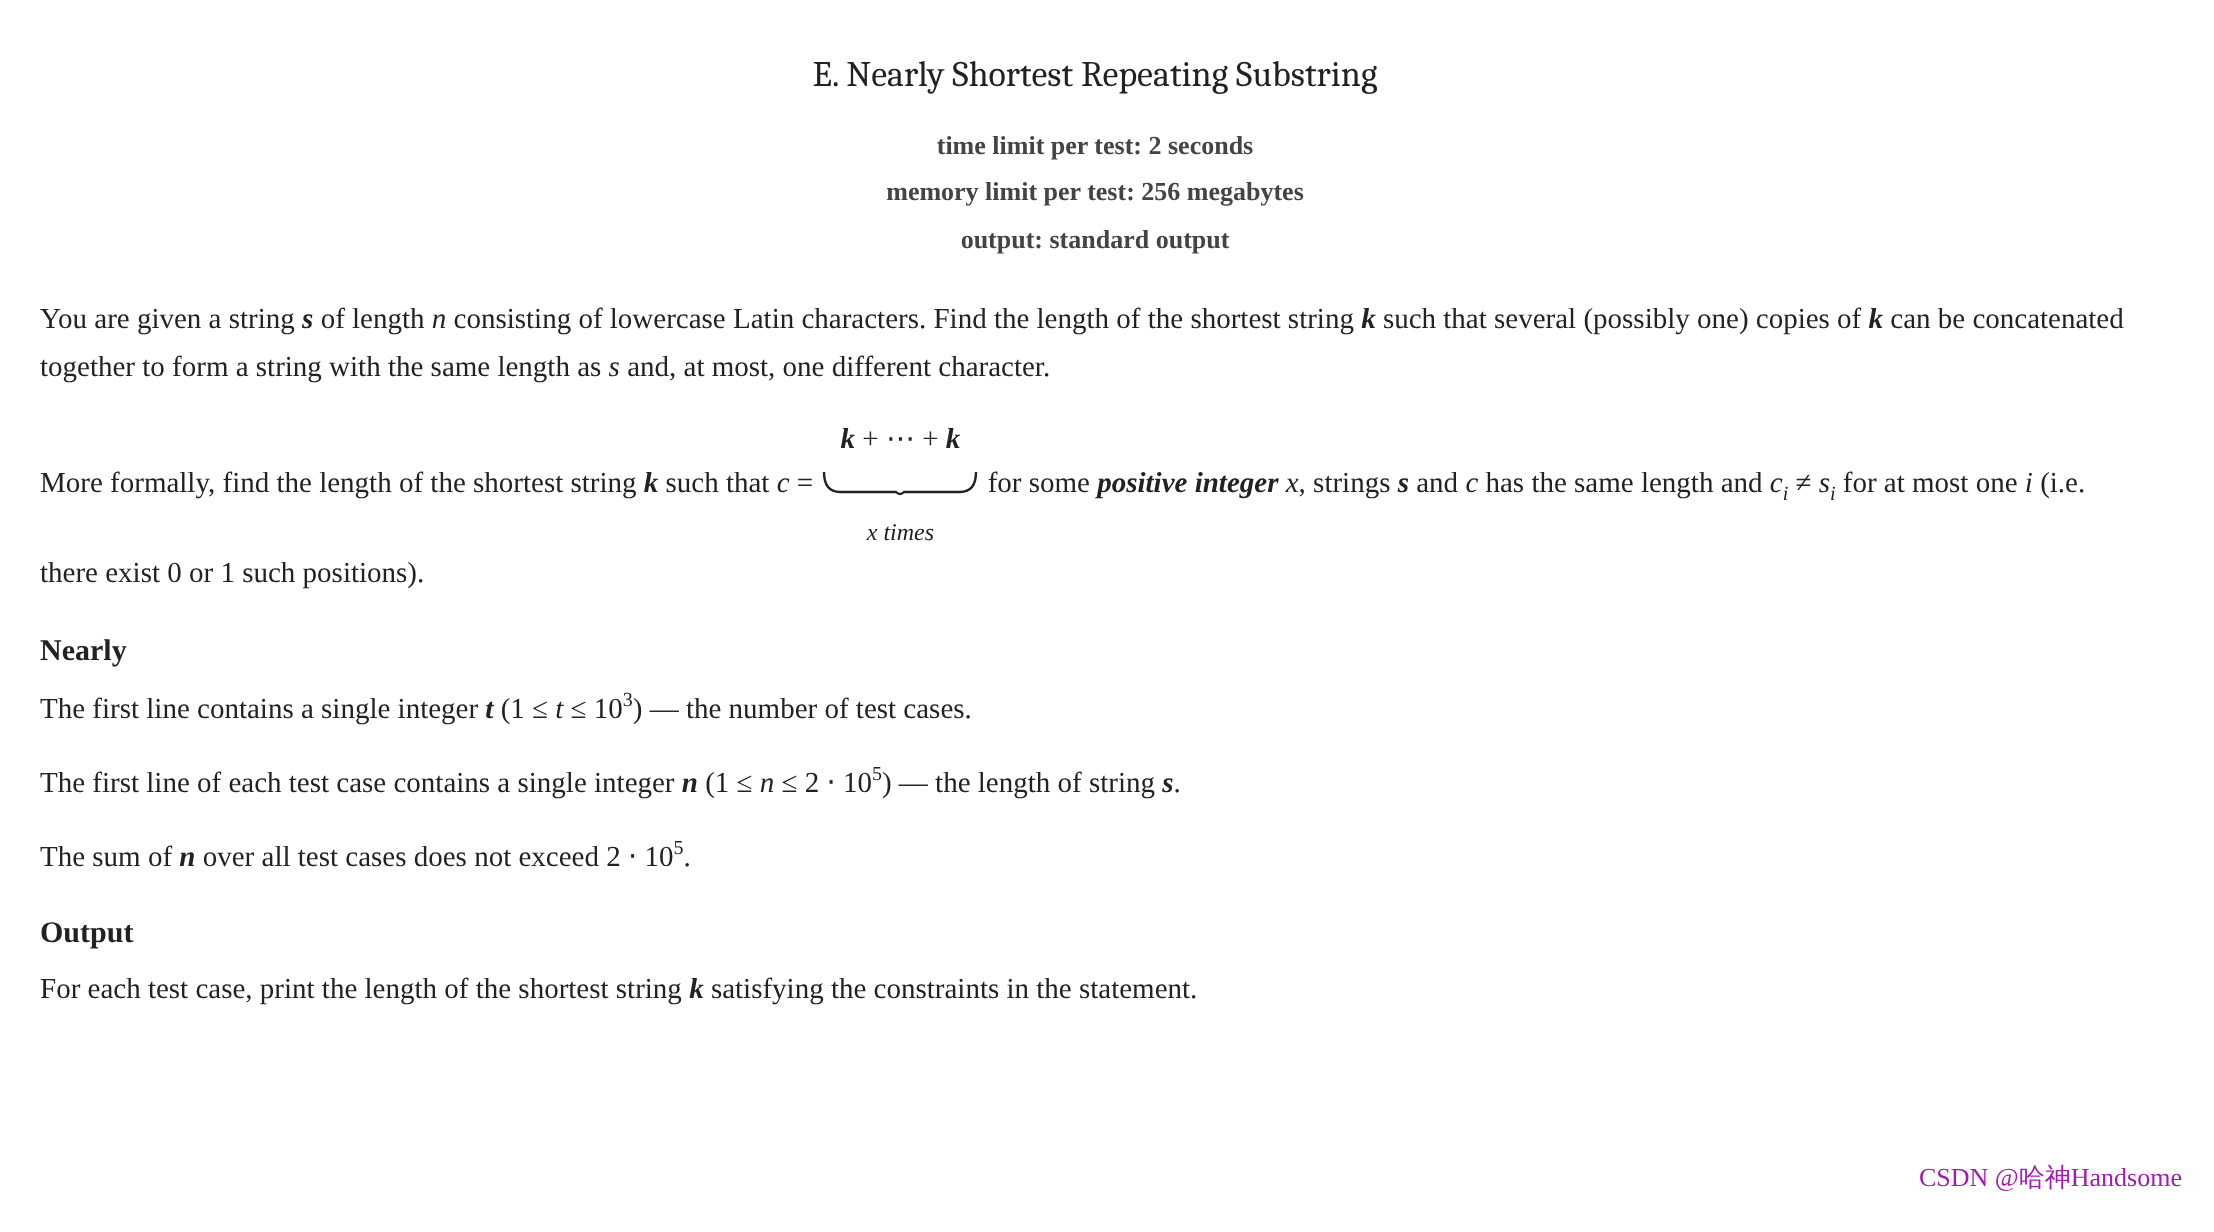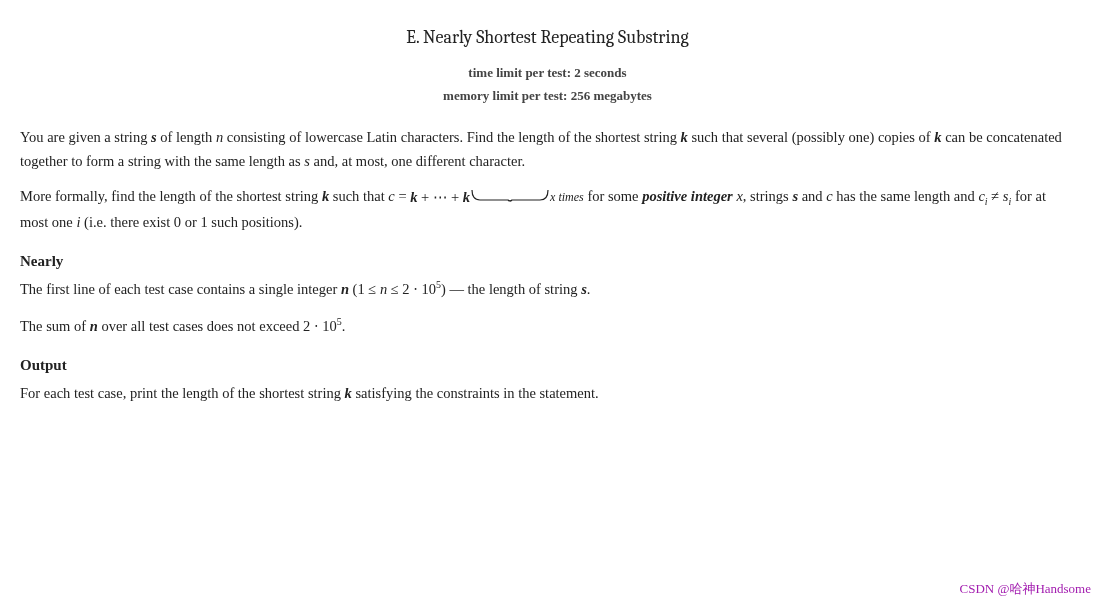--- a/index.html
+++ b/index.html
@@ -43,21 +43,21 @@
     }
     .math-italic {
       font-style: italic;
     }
     .math-bold-italic {
       font-weight: bold;
       font-style: italic;
     }
     .formula-block {
       display: inline-flex;
-      flex-direction: row;
+      flex-direction: column;
       align-items: center;
       vertical-align: middle;
     }
     .formula-top {
       display: inline-block;
     }
     .formula-bottom {
       font-size: 12px;
       font-style: italic;
     }
@@ -78,20 +78,21 @@
     }
   </style>
 </head>
 <body>
 
 <h1 class="problem-title">E. Nearly Shortest Repeating Substring</h1>
 
 <div class="meta-info">
   <div>time limit per test: 2 seconds</div>
   <div>memory limit per test: 256 megabytes</div>
+  <div>output: standard output</div>
 </div>
 
 <div class="problem-body">
 
   <div class="paragraph">
     You are given a string <span class="math-bold-italic">s</span> of length <span class="math-italic">n</span> consisting of lowercase Latin characters. Find the length of the shortest string <span class="math-bold-italic">k</span> such that several (possibly one) copies of <span class="math-bold-italic">k</span> can be concatenated together to form a string with the same length as <span class="math-italic">s</span> and, at most, one different character.
   </div>
 
   <div class="paragraph">
     More formally, find the length of the shortest string <span class="math-bold-italic">k</span> such that <span class="math-italic">c</span> =
@@ -105,20 +106,23 @@
           <path d="M2,2 Q2,12 10,12 L38,12 Q40,14 42,12 L70,12 Q78,12 78,2" fill="none" stroke="#222" stroke-width="1.2"></path>
         </svg>
       </span>
       <span class="formula-bottom"><span class="math-italic">x</span> times</span>
     </span>
     for some <span style="font-style:italic; font-weight:bold;">positive integer</span> <span class="math-italic">x</span>, strings <span class="math-bold-italic">s</span> and <span class="math-italic">c</span> has the same length and <span class="math-italic">c<span class="subscript">i</span></span> ≠ <span class="math-italic">s<span class="subscript">i</span></span> for at most one <span class="math-italic">i</span> (i.e. there exist <span>0</span> or <span>1</span> such positions).
   </div>
 
   <div class="section-title">Nearly</div>
 
+  <div class="paragraph">
+    The first line contains a single integer <span class="math-bold-italic">t</span> (1 ≤ <span class="math-italic">t</span> ≤ 10<span class="superscript">3</span>) — the number of test cases.
+  </div>
 
   <div class="paragraph">
     The first line of each test case contains a single integer <span class="math-bold-italic">n</span> (1 ≤ <span class="math-italic">n</span> ≤ 2 ⋅ 10<span class="superscript">5</span>) — the length of string <span class="math-bold-italic">s</span>.
   </div>
 
 
   <div class="paragraph">
     The sum of <span class="math-bold-italic">n</span> over all test cases does not exceed 2 ⋅ 10<span class="superscript">5</span>.
   </div>
 

